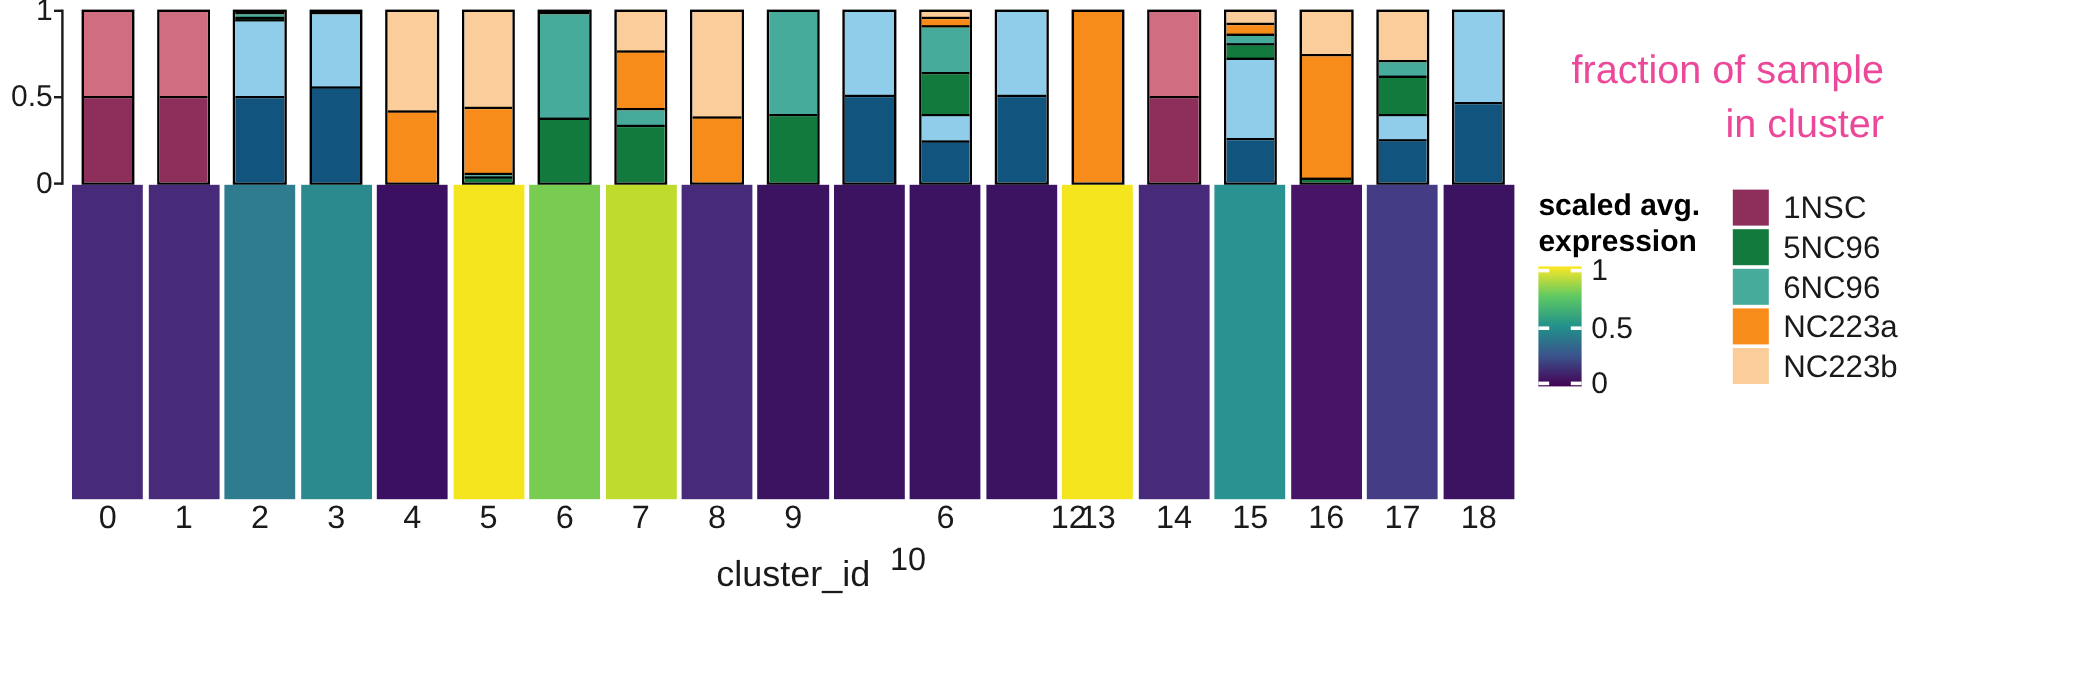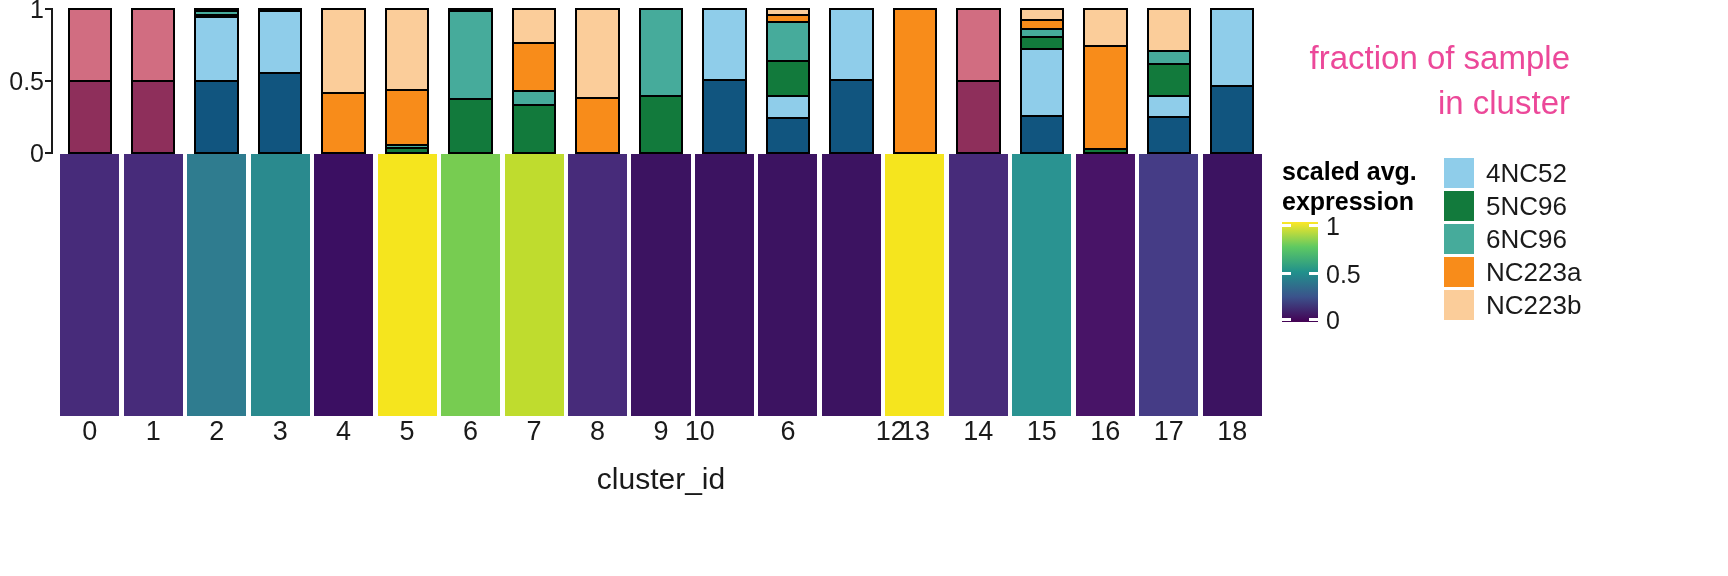--- a/index.html
+++ b/index.html
@@ -395,21 +395,21 @@
       <div class="xtick" style="left: 0px; width: 63.4737px;">0</div>
       <div class="xtick" style="left: 63.4737px; width: 63.4737px;">1</div>
       <div class="xtick" style="left: 126.947px; width: 63.4737px;">2</div>
       <div class="xtick" style="left: 190.421px; width: 63.4737px;">3</div>
       <div class="xtick" style="left: 253.895px; width: 63.4737px;">4</div>
       <div class="xtick" style="left: 317.368px; width: 63.4737px;">5</div>
       <div class="xtick" style="left: 380.842px; width: 63.4737px;">6</div>
       <div class="xtick" style="left: 444.316px; width: 63.4737px;">7</div>
       <div class="xtick" style="left: 507.789px; width: 63.4737px;">8</div>
       <div class="xtick" style="left: 571.263px; width: 63.4737px;">9</div>
-      <div class="xtick" style="left: 610px; width: 63.4737px;">10</div>
+      <div class="xtick" style="left: 667px; width: 63.4737px; margin-top: 35px;">10</div>
       <div class="xtick" style="left: 698.211px; width: 63.4737px;">6</div>
       <div class="xtick" style="left: 801px; width: 63.4737px;">12</div>
       <div class="xtick" style="left: 825.158px; width: 63.4737px;">13</div>
       <div class="xtick" style="left: 888.632px; width: 63.4737px;">14</div>
       <div class="xtick" style="left: 952.105px; width: 63.4737px;">15</div>
       <div class="xtick" style="left: 1015.58px; width: 63.4737px;">16</div>
       <div class="xtick" style="left: 1079.05px; width: 63.4737px;">17</div>
       <div class="xtick" style="left: 1142.53px; width: 63.4737px;">18</div>
     </div>
   <div class="xaxis-title">cluster_id</div>
@@ -434,22 +434,22 @@
         <div class="cb-tick right" style="top:96px;"></div>
         <div class="cb-label" style="top:4px;">1</div>
         <div class="cb-label" style="top:52px;">0.5</div>
         <div class="cb-label" style="top:98px;">0</div>
       </div>
     </div>
 
     <div class="sample-legend">
       <div id="sample-items">
           <div class="sample-row">
-            <div class="swatch" style="background: rgb(143, 205, 234);"></div>
-            <div class="sample-label">4NC52</div>
+            <div class="swatch" style="background: rgb(142, 47, 91);"></div>
+            <div class="sample-label">1NSC</div>
           </div>
           <div class="sample-row">
             <div class="swatch" style="background: rgb(18, 122, 60);"></div>
             <div class="sample-label">5NC96</div>
           </div>
           <div class="sample-row">
             <div class="swatch" style="background: rgb(70, 171, 155);"></div>
             <div class="sample-label">6NC96</div>
           </div>
           <div class="sample-row">

